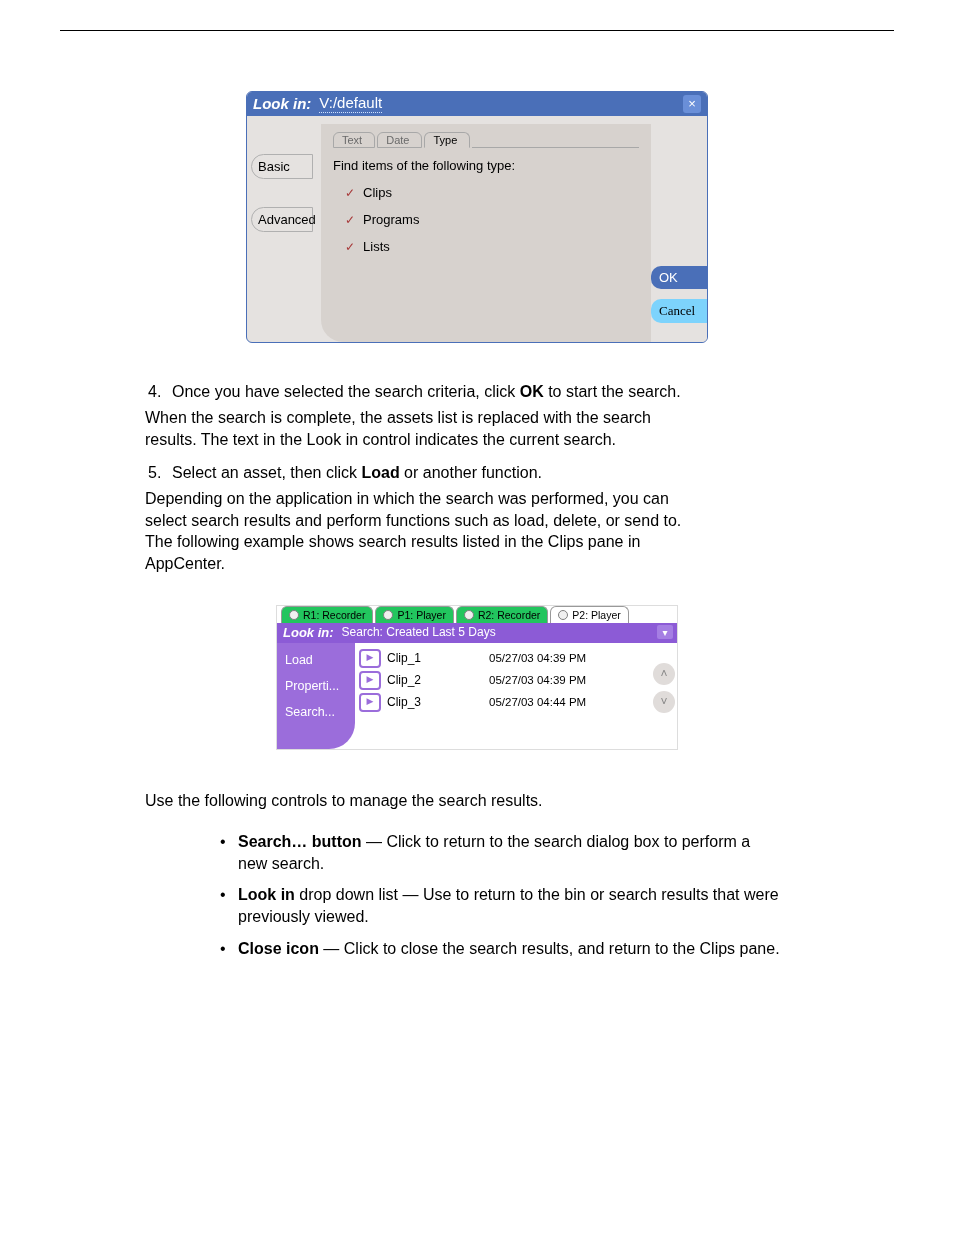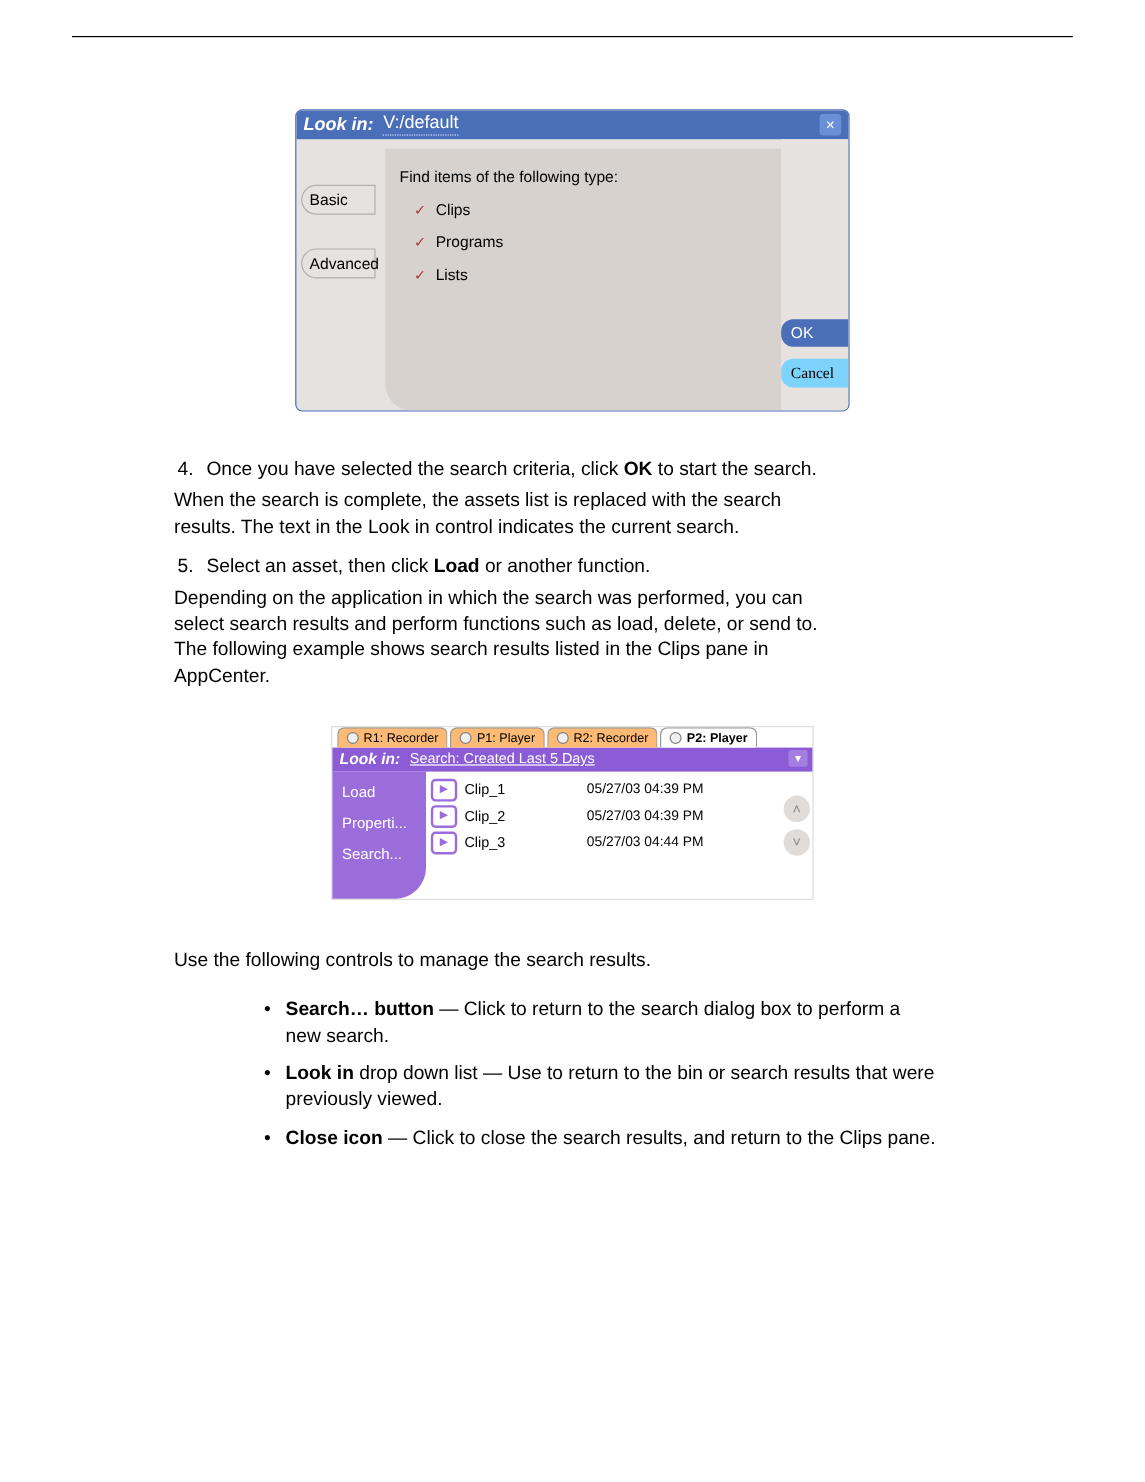--- a/index.html
+++ b/index.html
@@ -175,27 +175,27 @@
     display: flex;
     align-items: flex-end;
     padding-left: 4px;
   }
   .tab2 {
     font-size: 10.5px;
     padding: 2px 7px;
     border: 1px solid #999;
     border-bottom: none;
     border-radius: 6px 6px 0 0;
-    background: #fdba74;
+    background: #22c55e;
     margin-right: 2px;
     display: flex;
     align-items: center;
   }
   .tab2.active {
-    font-weight: bold;
+    font-weight: normal;
     background: #fff;
   }
   .tab2 .dot {
     width: 8px;
     height: 8px;
     border-radius: 50%;
     border: 1px solid #808080;
     background: #f0f0f0;
     margin-right: 4px;
   }
@@ -208,21 +208,20 @@
   }
   .lookin2 .lbl {
     font-weight: bold;
     font-style: italic;
     font-size: 13px;
     margin-right: 8px;
   }
   .lookin2 .val {
     font-size: 12px;
     flex: 1;
-    text-decoration: underline;
   }
   .lookin2 .dd {
     width: 16px;
     height: 14px;
     background: #a57ee3;
     color: #fff;
     display: flex;
     align-items: center;
     justify-content: center;
     border-radius: 2px;
@@ -324,20 +323,26 @@
         <span class="lookin-path">V:/default</span>
         <span class="spacer"></span>
         <span class="close-btn">×</span>
       </div>
       <div class="dialog1-body">
         <div class="dialog1-left">
           <div class="vtab">Basic</div>
           <div class="vtab">Advanced</div>
         </div>
         <div class="dialog1-center">
+          <div class="subtabs">
+            <div class="subtab">Text</div>
+            <div class="subtab">Date</div>
+            <div class="subtab active">Type</div>
+            <div class="subtabs-rule"></div>
+          </div>
           <div class="find-label">Find items of the following type:</div>
           <div class="check-row">
             <span class="check">✓</span>
             <span>Clips</span>
           </div>
           <div class="check-row">
             <span class="check">✓</span>
             <span>Programs</span>
           </div>
           <div class="check-row">

